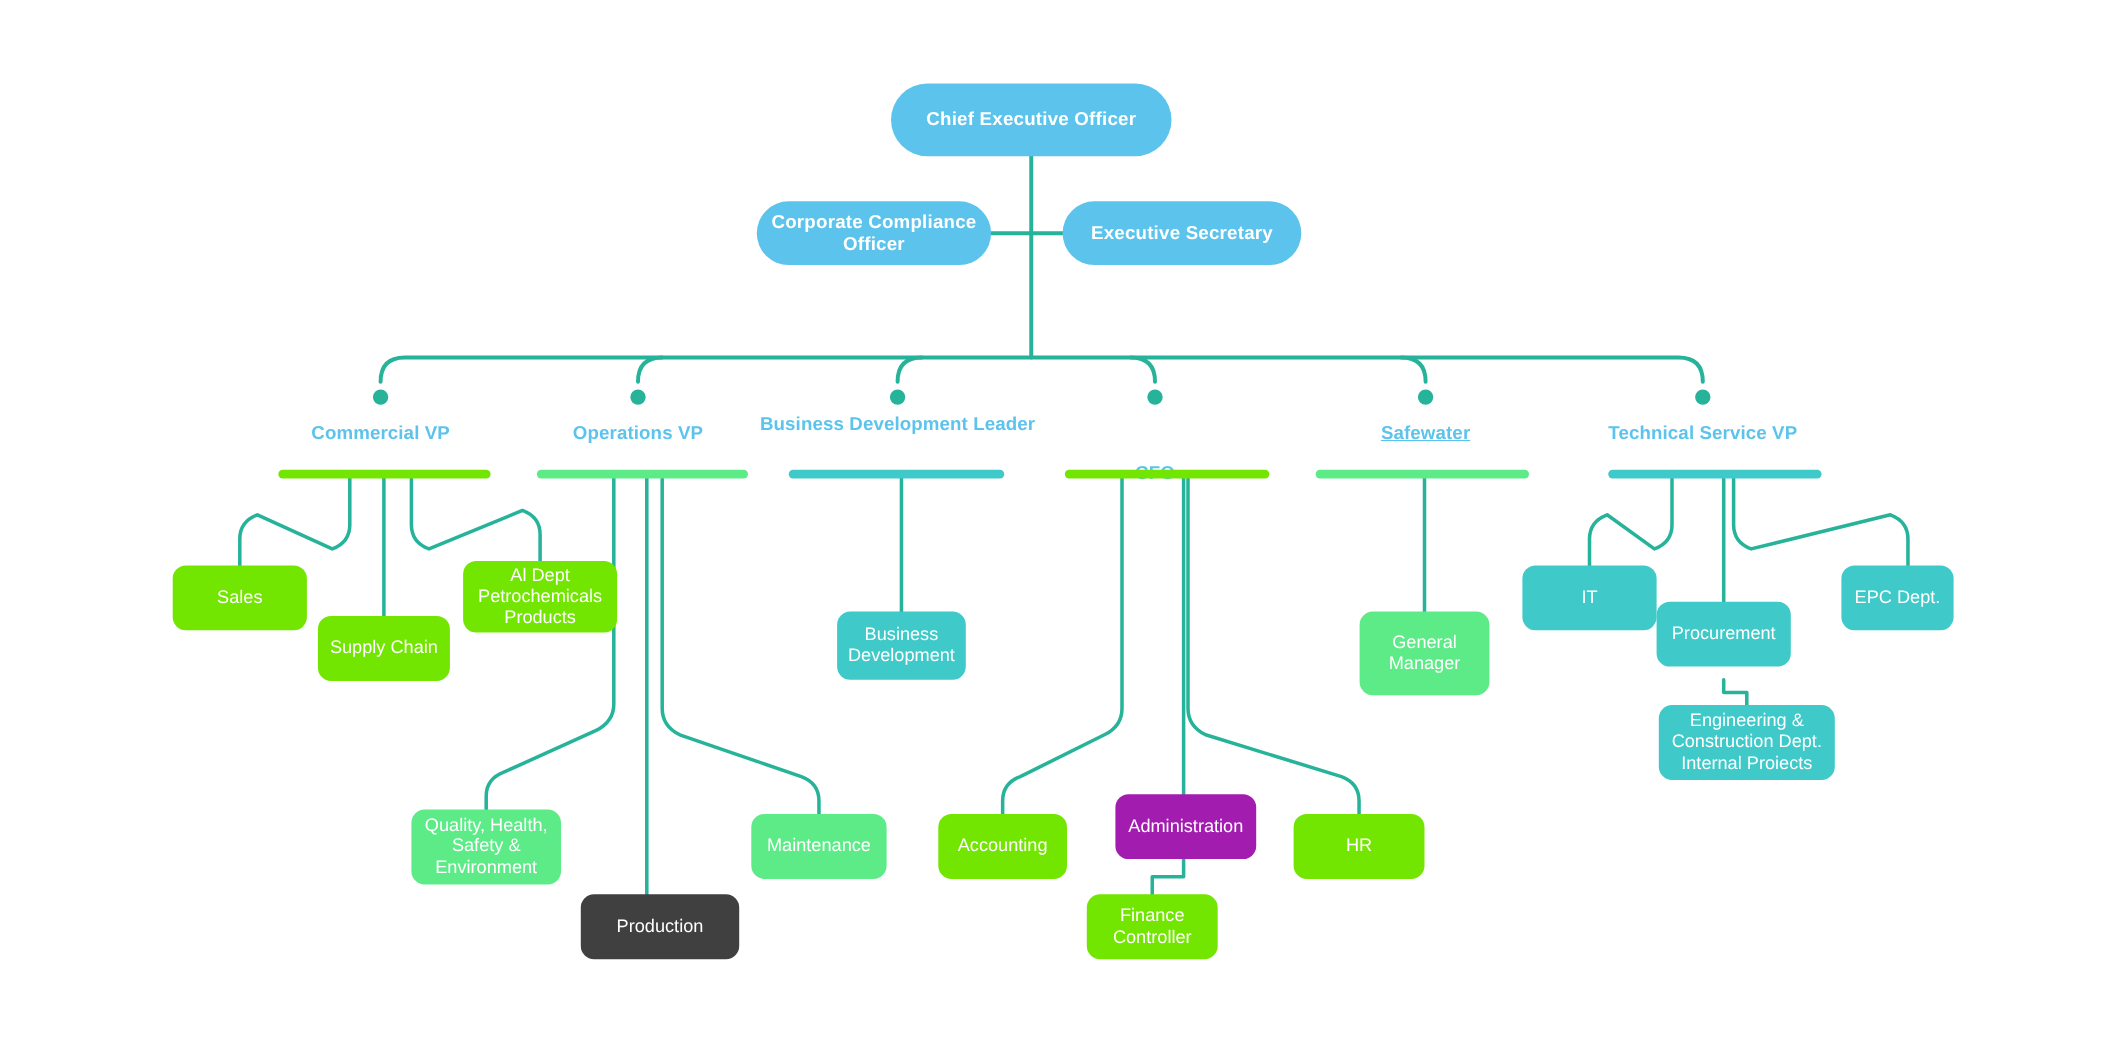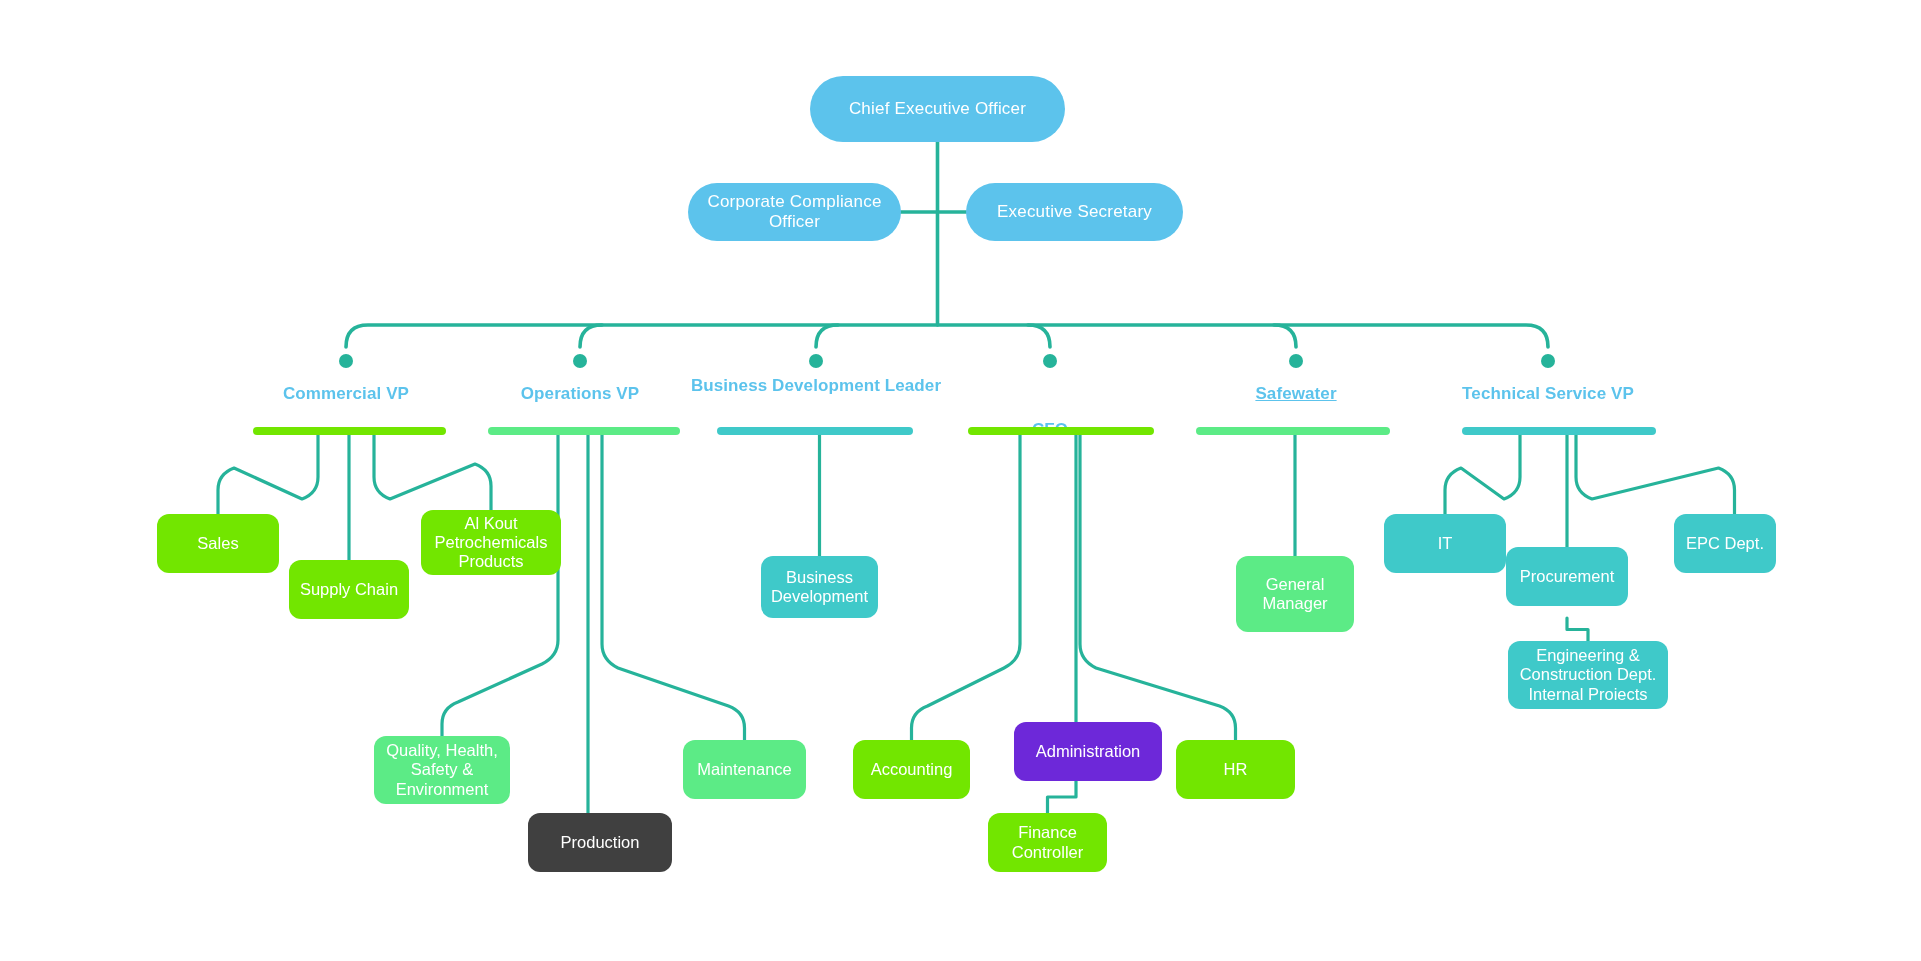--- a/index.html
+++ b/index.html
@@ -4,21 +4,21 @@
 <style>
   html,body{margin:0;padding:0;background:#ffffff;}
   body{width:1921px;height:961px;overflow:hidden;font-family:"Liberation Sans",sans-serif;}
   #chart{position:relative;width:1921px;height:961px;background:#fff;}
   svg.links{position:absolute;left:0;top:0;width:1921px;height:961px;pointer-events:none;}
 
   .node{position:absolute;box-sizing:border-box;display:flex;align-items:center;justify-content:center;
         text-align:center;color:#ffffff;line-height:1.16;}
   .node span{display:block;width:100%;padding:0 6px;box-sizing:border-box;}
 
-  .lvl-exec{border-radius:44px;font-size:17px;font-weight:normal;letter-spacing:.2px;text-align:center;}
+  .lvl-exec{border-radius:44px;font-size:17px;font-weight:bold;letter-spacing:.2px;text-align:center;}
   .leaf{border-radius:12px;font-size:16.5px;font-weight:normal;}
 
   .vp-label{position:absolute;color:#5cc3ec;font-size:17px;font-weight:bold;text-align:center;
             line-height:1.16;letter-spacing:.1px;}
   .vp-bar{position:absolute;height:8px;border-radius:5px;}
 </style>
 </head>
 <body>
 
 <div id="chart">
@@ -69,21 +69,21 @@
   <div id="divisions">
       <div class="vp-label" style="left: 216px; top: 384px; width: 260px; color: rgb(92, 195, 236);"><span>Commercial VP</span></div>
       <div class="vp-bar" style="left: 253px; top: 427px; width: 193px; background: rgb(114, 230, 0);"></div>
       <div class="node leaf" style="left: 157px; top: 514px; width: 122px; height: 59px; background: rgb(114, 230, 0);">
         <span>Sales</span>
       </div>
       <div class="node leaf" style="left: 289px; top: 560px; width: 120px; height: 59px; background: rgb(114, 230, 0);">
         <span>Supply Chain</span>
       </div>
       <div class="node leaf" style="left: 421px; top: 510px; width: 140px; height: 65px; background: rgb(114, 230, 0);">
-        <span>Al Kout Petrochemicals Products</span>
+        <span>Al Dept Petrochemicals Products</span>
       </div>
       <div class="vp-label" style="left: 450px; top: 384px; width: 260px; color: rgb(92, 195, 236);"><span>Operations VP</span></div>
       <div class="vp-bar" style="left: 488px; top: 427px; width: 192px; background: rgb(92, 235, 134);"></div>
       <div class="node leaf" style="left: 374px; top: 736px; width: 136px; height: 68px; background: rgb(92, 235, 134);">
         <span>Quality, Health, Safety &amp; Environment</span>
       </div>
       <div class="node leaf" style="left: 528px; top: 813px; width: 144px; height: 59px; background: #404040;">
         <span>Production</span>
       </div>
       <div class="node leaf" style="left: 683px; top: 740px; width: 123px; height: 59px; background: rgb(92, 235, 134);">
@@ -92,21 +92,21 @@
       <div class="vp-label" style="left: 686px; top: 376px; width: 260px; color: rgb(92, 195, 236);"><span>Business Development Leader</span></div>
       <div class="vp-bar" style="left: 717px; top: 427px; width: 196px; background: rgb(63, 201, 201);"></div>
       <div class="node leaf" style="left: 761px; top: 556px; width: 117px; height: 62px; background: rgb(63, 201, 201);">
         <span>Business Development</span>
       </div>
       <div class="vp-label" style="left: 920px; top: 384px; width: 260px; color: rgb(92, 195, 236); margin-top: 36px;"><span>CFO</span></div>
       <div class="vp-bar" style="left: 968px; top: 427px; width: 186px; background: rgb(114, 230, 0);"></div>
       <div class="node leaf" style="left: 853px; top: 740px; width: 117px; height: 59px; background: rgb(114, 230, 0);">
         <span>Accounting</span>
       </div>
-      <div class="node leaf" style="left: 1014px; top: 722px; width: 148px; height: 59px; background: #6d28d9;">
+      <div class="node leaf" style="left: 1014px; top: 722px; width: 128px; height: 59px; background: #a21caf;">
         <span>Administration</span>
       </div>
       <div class="node leaf" style="left: 988px; top: 813px; width: 119px; height: 59px; background: rgb(114, 230, 0);">
         <span>Finance Controller</span>
       </div>
       <div class="node leaf" style="left: 1176px; top: 740px; width: 119px; height: 59px; background: rgb(114, 230, 0);">
         <span>HR</span>
       </div>
       <div class="vp-label" style="left: 1166px; top: 384px; width: 260px; color: rgb(92, 195, 236); text-decoration: underline;"><span>Safewater</span></div>
       <div class="vp-bar" style="left: 1196px; top: 427px; width: 194px; background: rgb(92, 235, 134);"></div>

